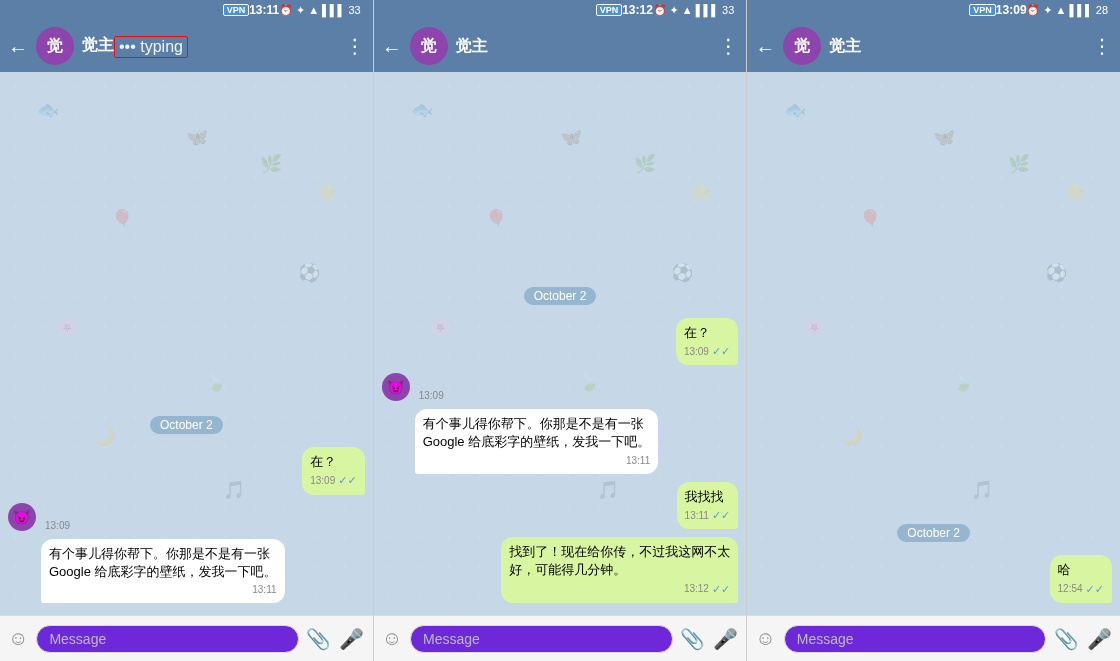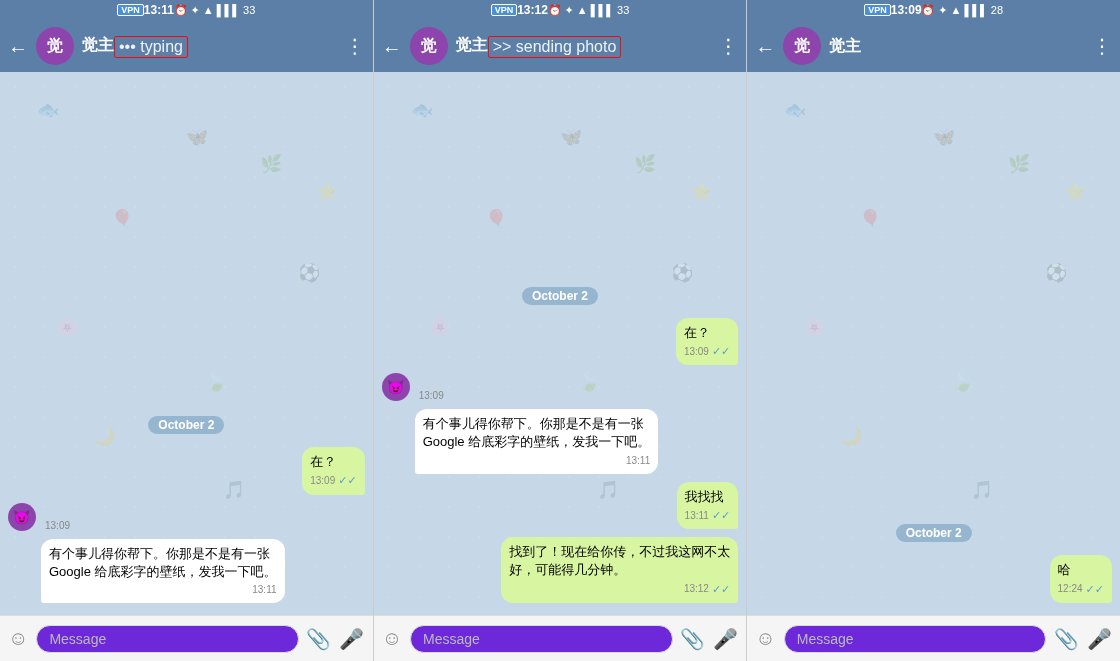--- a/index.html
+++ b/index.html
@@ -22,22 +22,22 @@
       overflow: hidden;
     }
     .phone-panel:last-child { border-right: none; }
 
     
     .status-bar {
       background: #5b7fa6;
       color: #fff;
       display: flex;
       align-items: center;
-      justify-content: center;
-      padding: 2px 0;
+      justify-content: flex-end;
+      padding: 2px 12px;
       font-size: 11px;
       height: 20px;
     }
     .status-left { display: flex; align-items: center; gap: 4px; }
     .status-center { font-weight: 600; font-size: 12px; }
     .status-right { display: flex; align-items: center; gap: 3px; font-size: 11px; }
     .vpn-badge {
       background: #4a90d9;
       border: 1px solid #fff;
       border-radius: 2px;
@@ -135,21 +135,20 @@
       display: flex;
       flex-direction: column;
       gap: 4px;
       flex: 1;
     }
 
     
     .date-sep {
       text-align: center;
       margin: 8px 0;
-      font-weight: bold;
     }
     .date-sep span {
       background: rgba(130,168,198,0.7);
       color: #fff;
       padding: 2px 10px;
       border-radius: 10px;
       font-size: 12px;
     }
 
     
@@ -321,23 +320,20 @@
       <span>▲</span>
       <span>▌▌▌</span>
       <span>33</span>
     </div>
   </div>
     <div class="chat-header">
       <span class="back-arrow">←</span>
       <div class="avatar">觉</div>
       <div class="header-info">
         <div class="header-name">觉主</div>
-        <div class="header-status">
-          <span class="status-highlight">&gt;&gt; sending photo</span>
-        </div>
       </div>
       <span class="dots-menu">⋮</span>
     </div>
     <div class="chat-area">
       <div class="chat-bg">
         <span style="position: absolute; top: 5%; left: 10%; font-size: 18px; opacity: 0.18; pointer-events: none;">🐟</span>
         <span style="position: absolute; top: 15%; left: 70%; font-size: 18px; opacity: 0.18; pointer-events: none;">🌿</span>
         <span style="position: absolute; top: 25%; left: 30%; font-size: 18px; opacity: 0.18; pointer-events: none;">🎈</span>
         <span style="position: absolute; top: 35%; left: 80%; font-size: 18px; opacity: 0.18; pointer-events: none;">⚽</span>
         <span style="position: absolute; top: 45%; left: 15%; font-size: 18px; opacity: 0.18; pointer-events: none;">🌸</span>
@@ -436,21 +432,21 @@
         <span style="position: absolute; top: 20%; left: 85%; font-size: 18px; opacity: 0.18; pointer-events: none;">⭐</span>
         <span style="position: absolute; top: 75%; left: 60%; font-size: 18px; opacity: 0.18; pointer-events: none;">🎵</span>
       </div>
       <div class="chat-content">
         <div class="chat-spacer"></div>
         <div class="date-sep"><span>October 2</span></div>
         <div class="msg-row sent">
           <div class="bubble sent">
             <div style="white-space: pre-wrap;">哈</div>
             <div class="meta">
-              <span>12:24</span>
+              <span>12:54</span>
               <span class="check-mark">✓✓</span>
             </div>
           </div>
         </div>
       </div>
     </div>
     <div class="input-bar">
       <span class="input-icon">☺</span>
       <div class="input-field">Message</div>
       <span class="input-icon">📎</span>

